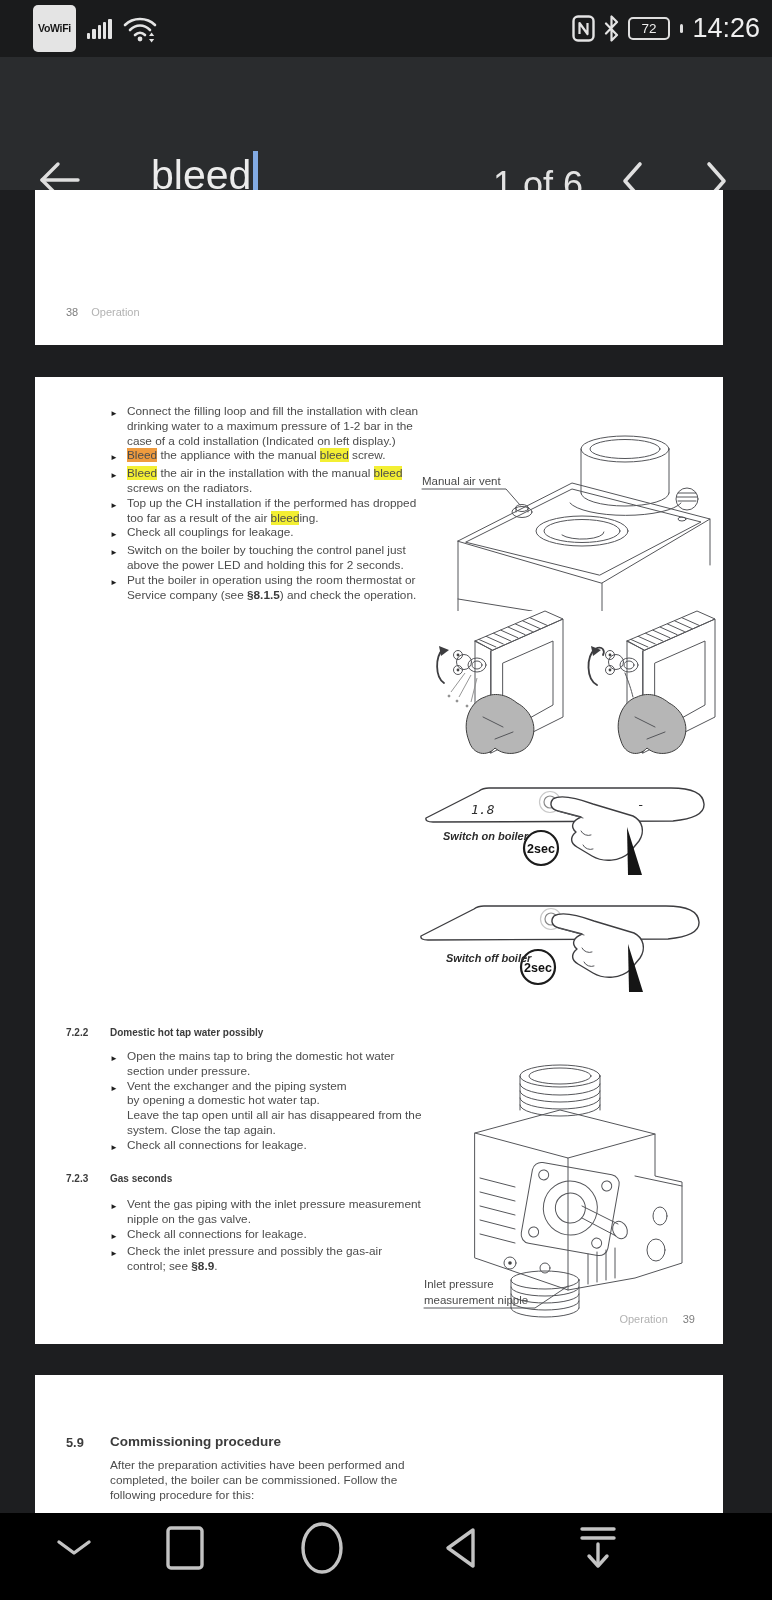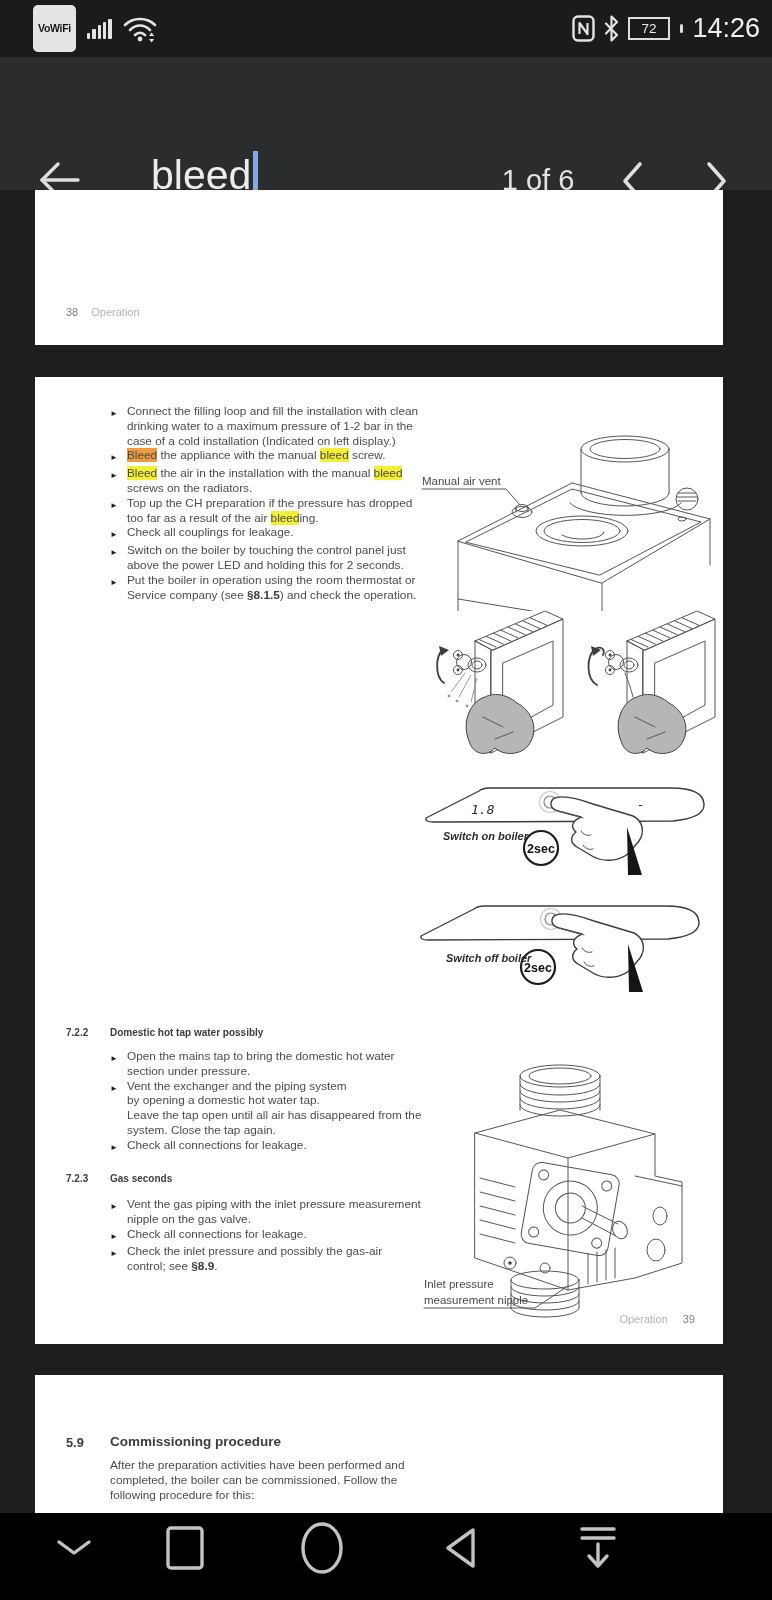--- a/index.html
+++ b/index.html
@@ -7,31 +7,31 @@
   body{font-family:"Liberation Sans",sans-serif}
   .screen{position:relative;width:772px;height:1600px;background:#1d1e20;overflow:hidden}
 
   
   .status-bar{position:absolute;top:0;left:0;right:0;height:57px;background:#1a1b1c;color:#e6e6e6}
   .sb-left{position:absolute;left:33px;top:0;height:57px;display:flex;align-items:center;gap:11px}
   .sb-right{position:absolute;right:12px;top:0;height:57px;display:flex;align-items:center;gap:9px}
   .carrier-badge{background:#e4e4e4;color:#161616;font-weight:bold;font-size:10.5px;letter-spacing:-.3px;padding:18px 5px;border-radius:5px;line-height:1}
   .bars{display:flex;align-items:flex-end;gap:2px;height:20px}
   .bars i{display:block;width:3.4px;background:#e4e4e4;border-radius:1px}
-  .battery{position:relative;width:42px;height:23px;border:2.5px solid #dedede;border-radius:0;display:flex;align-items:center;justify-content:center;font-size:13.5px;color:#eee}
+  .battery{position:relative;width:42px;height:23px;border:2.5px solid #dedede;border-radius:5px;display:flex;align-items:center;justify-content:center;font-size:13.5px;color:#eee}
   .battery-nub{width:3.5px;height:9px;background:#dedede;border-radius:1.5px;margin-left:1px}
   .clock{font-size:27px;color:#efefef;}
 
   
   .search-bar{position:absolute;top:57px;left:0;right:0;height:133px;background:#2a2c2e}
   .back-btn{position:absolute;left:36px;top:102px;width:46px;height:42px;cursor:pointer}
   .search-field{position:absolute;left:150px;top:94px;display:flex;align-items:flex-end;cursor:text}
   .search-query{font-size:41px;color:#ececec;border-bottom:2.5px solid #d4d4d4;padding:0 1px 3px 1px;line-height:1.1}
   .caret{width:4.5px;height:54px;background:var(--cursor,#82aae2);margin-left:1px;margin-bottom:-2px}
-  .match-counter{position:absolute;left:490px;top:107px;width:96px;text-align:center;font-size:29px;color:#e3e3e3}
+  .match-counter{position:absolute;left:490px;top:107px;width:96px;text-align:center;font-size:36px;color:#e3e3e3}
   .find-prev{position:absolute;left:616px;top:101px;width:34px;height:46px;cursor:pointer}
   .find-next{position:absolute;left:699px;top:101px;width:34px;height:46px;cursor:pointer}
   .chev{stroke:#e0e0e0;stroke-width:3.6;fill:none;stroke-linecap:round;stroke-linejoin:round}
 
   
   .page{position:absolute;left:35px;width:688px;background:#fff}
   .page-1{top:190px;height:155px}
   .page-2{top:377px;height:967px}
   .page-3{top:1375px;height:138px}
   .pg1-footer{position:absolute;left:31px;top:116px;font-size:11px;display:flex;gap:13px}
@@ -157,21 +157,21 @@
         <div class="bullet-row">
           <span class="bullet-marker">►</span>
           <span class="bullet-text"><span class="seg-current">Bleed</span><span> the appliance with the manual </span><span class="seg-match">bleed</span><span> screw.</span></span>
         </div>
         <div class="bullet-row">
           <span class="bullet-marker">►</span>
           <span class="bullet-text"><span class="seg-match">Bleed</span><span> the air in the installation with the manual </span><span class="seg-match">bleed</span><span> screws on the radiators.</span></span>
         </div>
         <div class="bullet-row">
           <span class="bullet-marker">►</span>
-          <span class="bullet-text"><span>Top up the CH preparation if the pressure has dropped too far as a result of the air </span><span class="seg-match">bleed</span><span>ing.</span></span>
+          <span class="bullet-text"><span>Top up the CH installation if the performed has dropped too far as a result of the air </span><span class="seg-match">bleed</span><span>ing.</span></span>
         </div>
         <div class="bullet-row">
           <span class="bullet-marker">►</span>
           <span class="bullet-text"><span>Check all couplings for leakage.</span></span>
         </div>
         <div class="bullet-row">
           <span class="bullet-marker">►</span>
           <span class="bullet-text"><span>Switch on the boiler by touching the control panel just above the power LED and holding this for 2 seconds.</span></span>
         </div>
         <div class="bullet-row">

